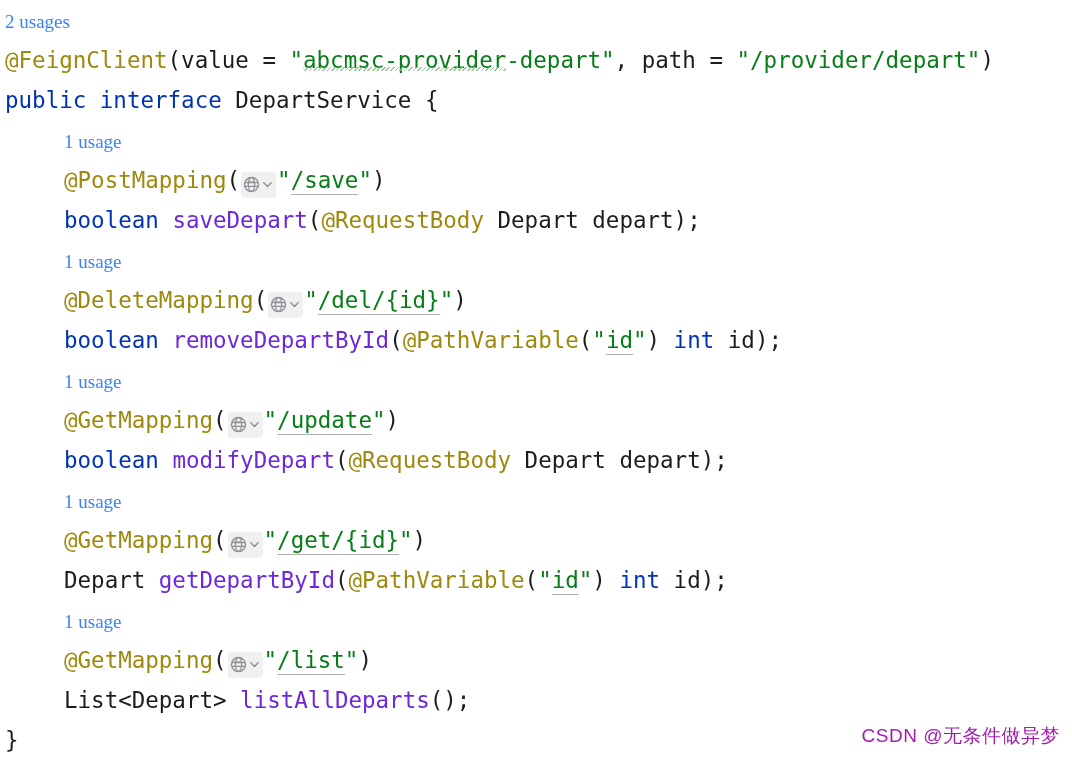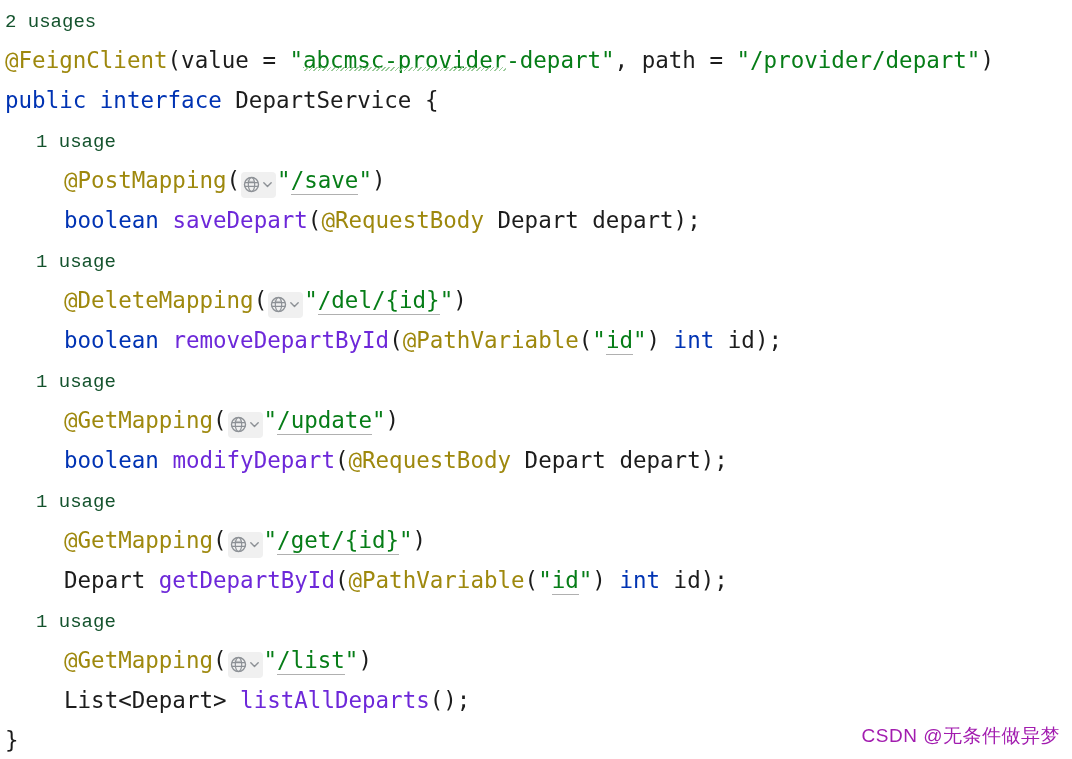--- a/index.html
+++ b/index.html
@@ -34,28 +34,28 @@
     padding-left: 5px;
   }
   .line.indent {
     padding-left: 64px;
   }
 
   
   .hint {
     height: 40px;
     line-height: 44px;
-    font-family: Liberation Mono, monospace;
+    font-family: Liberation Serif, serif;
     font-size: 19px;
-    color: #14532d;
+    color: #3b82f6;
     white-space: pre;
     padding-left: 5px;
   }
   .hint.indent {
-    padding-left: 36px;
+    padding-left: 64px;
   }
 
   
   .kw      { color: #0033b3; }          
   .plain   { color: #1c1c1c; }          
   .ann     { color: #9e880d; }          
   .str     { color: #067d17; }          
   .method  { color: #6d28d9; }
   .punct   { color: #1c1c1c; }
 

